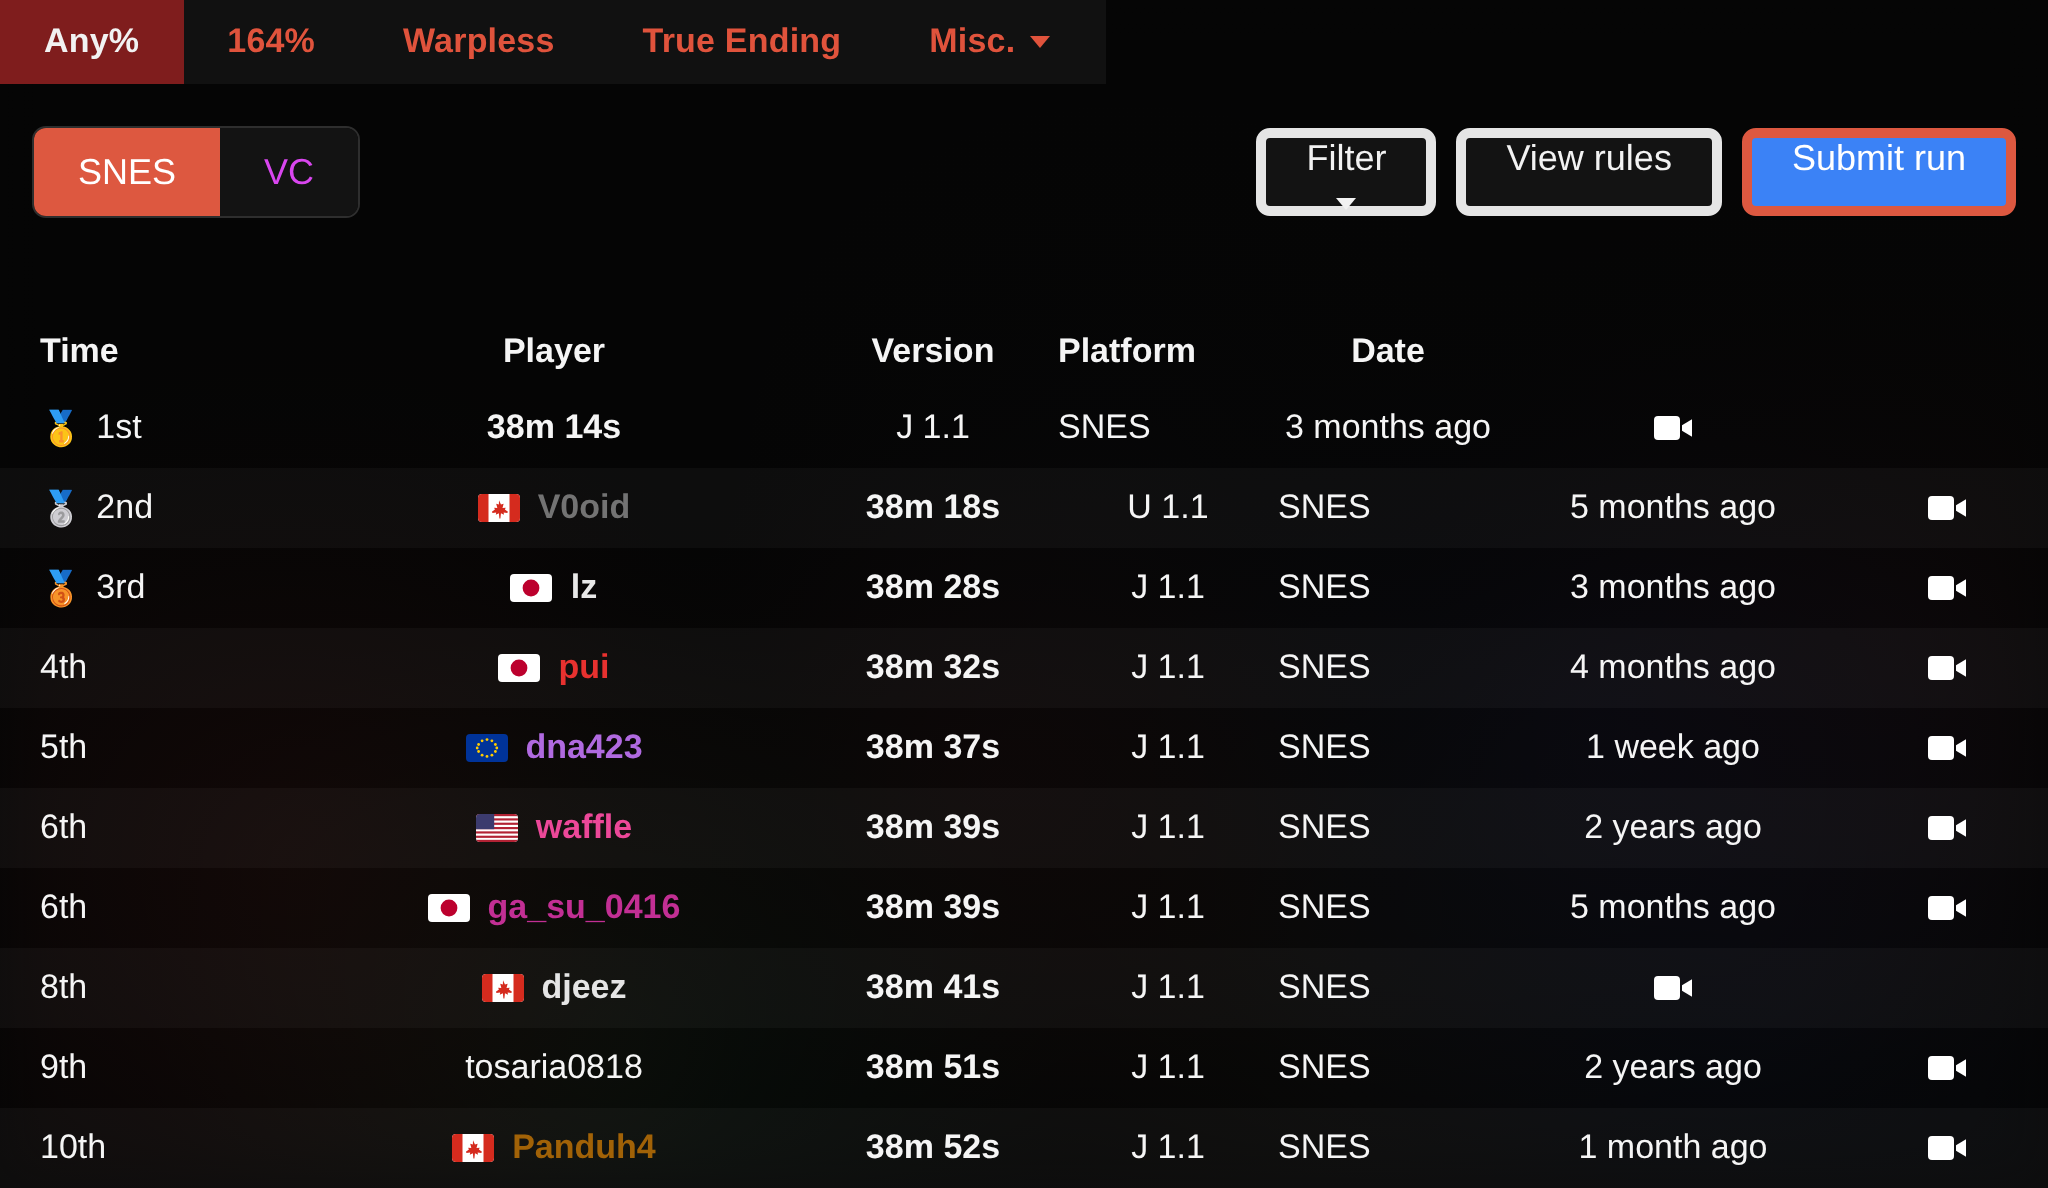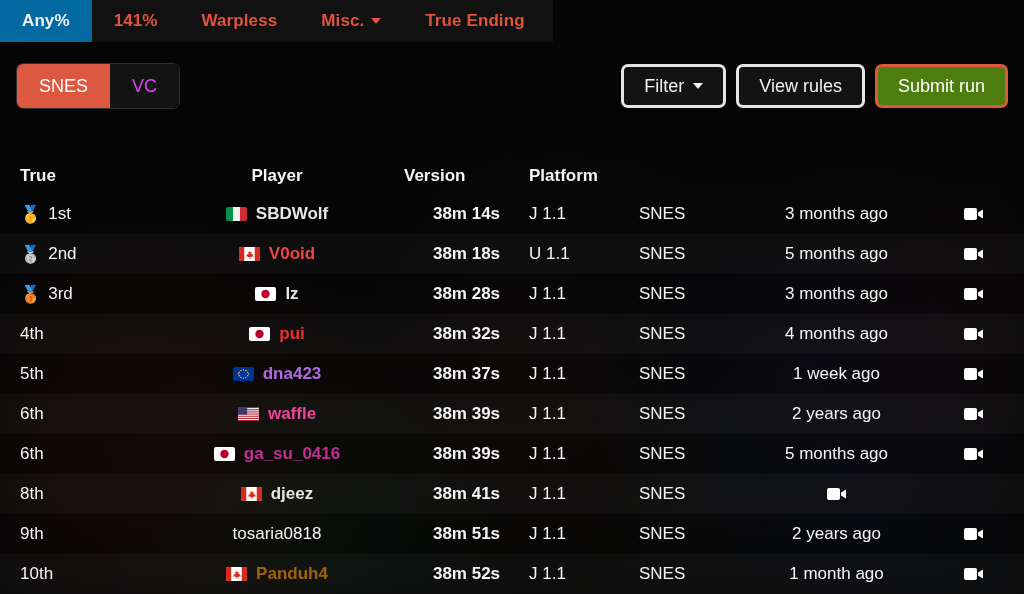--- a/index.html
+++ b/index.html
@@ -60,21 +60,21 @@
     align-items: center;
     padding: 0 22px;
     font-size: 17px;
     font-weight: 700;
     color: #e0533c;
     letter-spacing: .1px;
     cursor: pointer;
     white-space: nowrap;
   }
   .tab.active {
-    background: #0369a1;
+    background: #7f1d1d;
     color: #f2f2f2;
   }
   .tab .caret {
     display: inline-block;
     margin-left: 7px;
     width: 0; height: 0;
     border-left: 5px solid transparent;
     border-right: 5px solid transparent;
     border-top: 6px solid #e0533c;
   }
@@ -110,29 +110,30 @@
   .seg-btn.on { background: #dd5840; color: #fff; }
 
   .right-ctrls { display: flex; align-items: center; gap: 10px; }
   .btn {
     height: 44px;
     padding: 0 20px;
     display: flex;
     align-items: center;
     gap: 9px;
     border-radius: 7px;
-    border: 3px solid #e5e5e5;
+    border: 5px solid #e5e5e5;
     background: #131313;
     color: #f2f2f2;
     font-size: 18px;
     cursor: pointer;
     white-space: nowrap;
+    flex-direction: column;
   }
   .btn.primary {
-    background: #4d7c0f;
+    background: #3b82f6;
     border-color: #dd5840;
     color: #fff;
   }
   .btn .caret {
     width: 0; height: 0;
     border-left: 5px solid transparent;
     border-right: 5px solid transparent;
     border-top: 6px solid #f2f2f2;
   }
 
@@ -153,21 +154,21 @@
   .row.head {
     height: 36px;
     font-weight: 700;
     background: transparent;
   }
   .row.zebra { background: rgba(255,255,255,.035); }
 
   .c-rank   { padding-left: 20px; display: flex; align-items: center; gap: 7px; }
   .c-player { display: flex; align-items: center; justify-content: center; gap: 9px; }
   .c-time   { text-align: center; font-weight: 700; }
-  .c-ver    { text-align: left; }
+  .c-ver    { text-align: center; }
   .c-plat   { text-align: left; }
   .c-date   { text-align: center; }
   .c-vid    { display: flex; align-items: center; justify-content: center; }
 
   .row.head .c-rank   { justify-content: flex-start; }
   .row.head .c-player { justify-content: center; }
 
   .medal { font-size: 17px; line-height: 1; }
 
   .flag {
@@ -188,31 +189,31 @@
 
 <div id="root">
   <div class="bg-art"></div>
   <div class="bg-dim"></div>
 
   <div class="tabbar layer" id="tabbar">
       <div class="tab active">
         <span>Any%</span>
       </div>
       <div class="tab">
-        <span>141%</span>
+        <span>164%</span>
       </div>
       <div class="tab">
         <span>Warpless</span>
+      </div>
+      <div class="tab">
+        <span>True Ending</span>
       </div>
       <div class="tab">
         <span>Misc.</span>
         <span class="caret"></span>
-      </div>
-      <div class="tab">
-        <span>True Ending</span>
       </div>
     </div>
 
   <div class="controls layer">
     <div class="seg" id="segmented">
         <div class="seg-btn on">SNES</div>
         <div class="seg-btn">VC</div>
       </div>
 
     <div class="right-ctrls">
@@ -224,40 +225,31 @@
         <span>View rules</span>
       </div>
       <div class="btn primary">
         <span>Submit run</span>
       </div>
     </div>
   </div>
 
   <div class="table layer" id="table">
       <div class="row head">
-        <div class="c-rank">True</div>
+        <div class="c-rank">Time</div>
         <div class="c-player">Player</div>
         <div class="c-ver">Version</div>
         <div class="c-plat">Platform</div>
+        <div class="c-date">Date</div>
         <div class="c-vid"></div>
       </div>
       <div class="row">
         <div class="c-rank">
           <span class="medal">🥇</span>
           <span>1st</span>
-        </div>
-        <div class="c-player">
-          <span>
-            <svg class="flag" viewBox="0 0 30 20" preserveAspectRatio="none">
-              <rect width="10" height="20" fill="#009246"></rect>
-              <rect x="10" width="10" height="20" fill="#f1f2f1"></rect>
-              <rect x="20" width="10" height="20" fill="#ce2b37"></rect>
-            </svg>
-          </span>
-          <span class="pname" style="color:#e8e8e8">SBDWolf</span>
         </div>
         <div class="c-time"><span>38m</span> <span>14s</span></div>
         <div class="c-ver">J 1.1</div>
         <div class="c-plat">SNES</div>
         <div class="c-date">3 months ago</div>
         <div class="c-vid">
           <svg class="vid-icon" width="20" height="14" viewBox="0 0 20 14">
             <rect x="0" y="1" width="13" height="12" rx="2" fill="#ffffff"></rect>
             <path d="M14 5.6L19 2.6v8.8l-5-3z" fill="#ffffff"></path>
           </svg>
@@ -270,21 +262,21 @@
         </div>
         <div class="c-player">
           <span>
             <svg class="flag" viewBox="0 0 30 20" preserveAspectRatio="none">
               <rect width="30" height="20" fill="#fff"></rect>
               <rect width="7.5" height="20" fill="#d52b1e"></rect>
               <rect x="22.5" width="7.5" height="20" fill="#d52b1e"></rect>
               <path d="M15 4.5l1.4 3 1.9-.6-.8 3.1 2.3-.2-.6 1.3 2.2 1.6-.5.9-2.6-.4.3 1.7-2.2-1.1-.4 3.7h-.7l-.4-3.7-2.2 1.1.3-1.7-2.6.4-.5-.9 2.2-1.6-.6-1.3 2.3.2-.8-3.1 1.9.6z" fill="#d52b1e"></path>
             </svg>
           </span>
-          <span class="pname" style="color:#ef4444">V0oid</span>
+          <span class="pname" style="color:#737373">V0oid</span>
         </div>
         <div class="c-time"><span>38m</span> <span>18s</span></div>
         <div class="c-ver">U 1.1</div>
         <div class="c-plat">SNES</div>
         <div class="c-date">5 months ago</div>
         <div class="c-vid">
           <svg class="vid-icon" width="20" height="14" viewBox="0 0 20 14">
             <rect x="0" y="1" width="13" height="12" rx="2" fill="#ffffff"></rect>
             <path d="M14 5.6L19 2.6v8.8l-5-3z" fill="#ffffff"></path>
           </svg>

